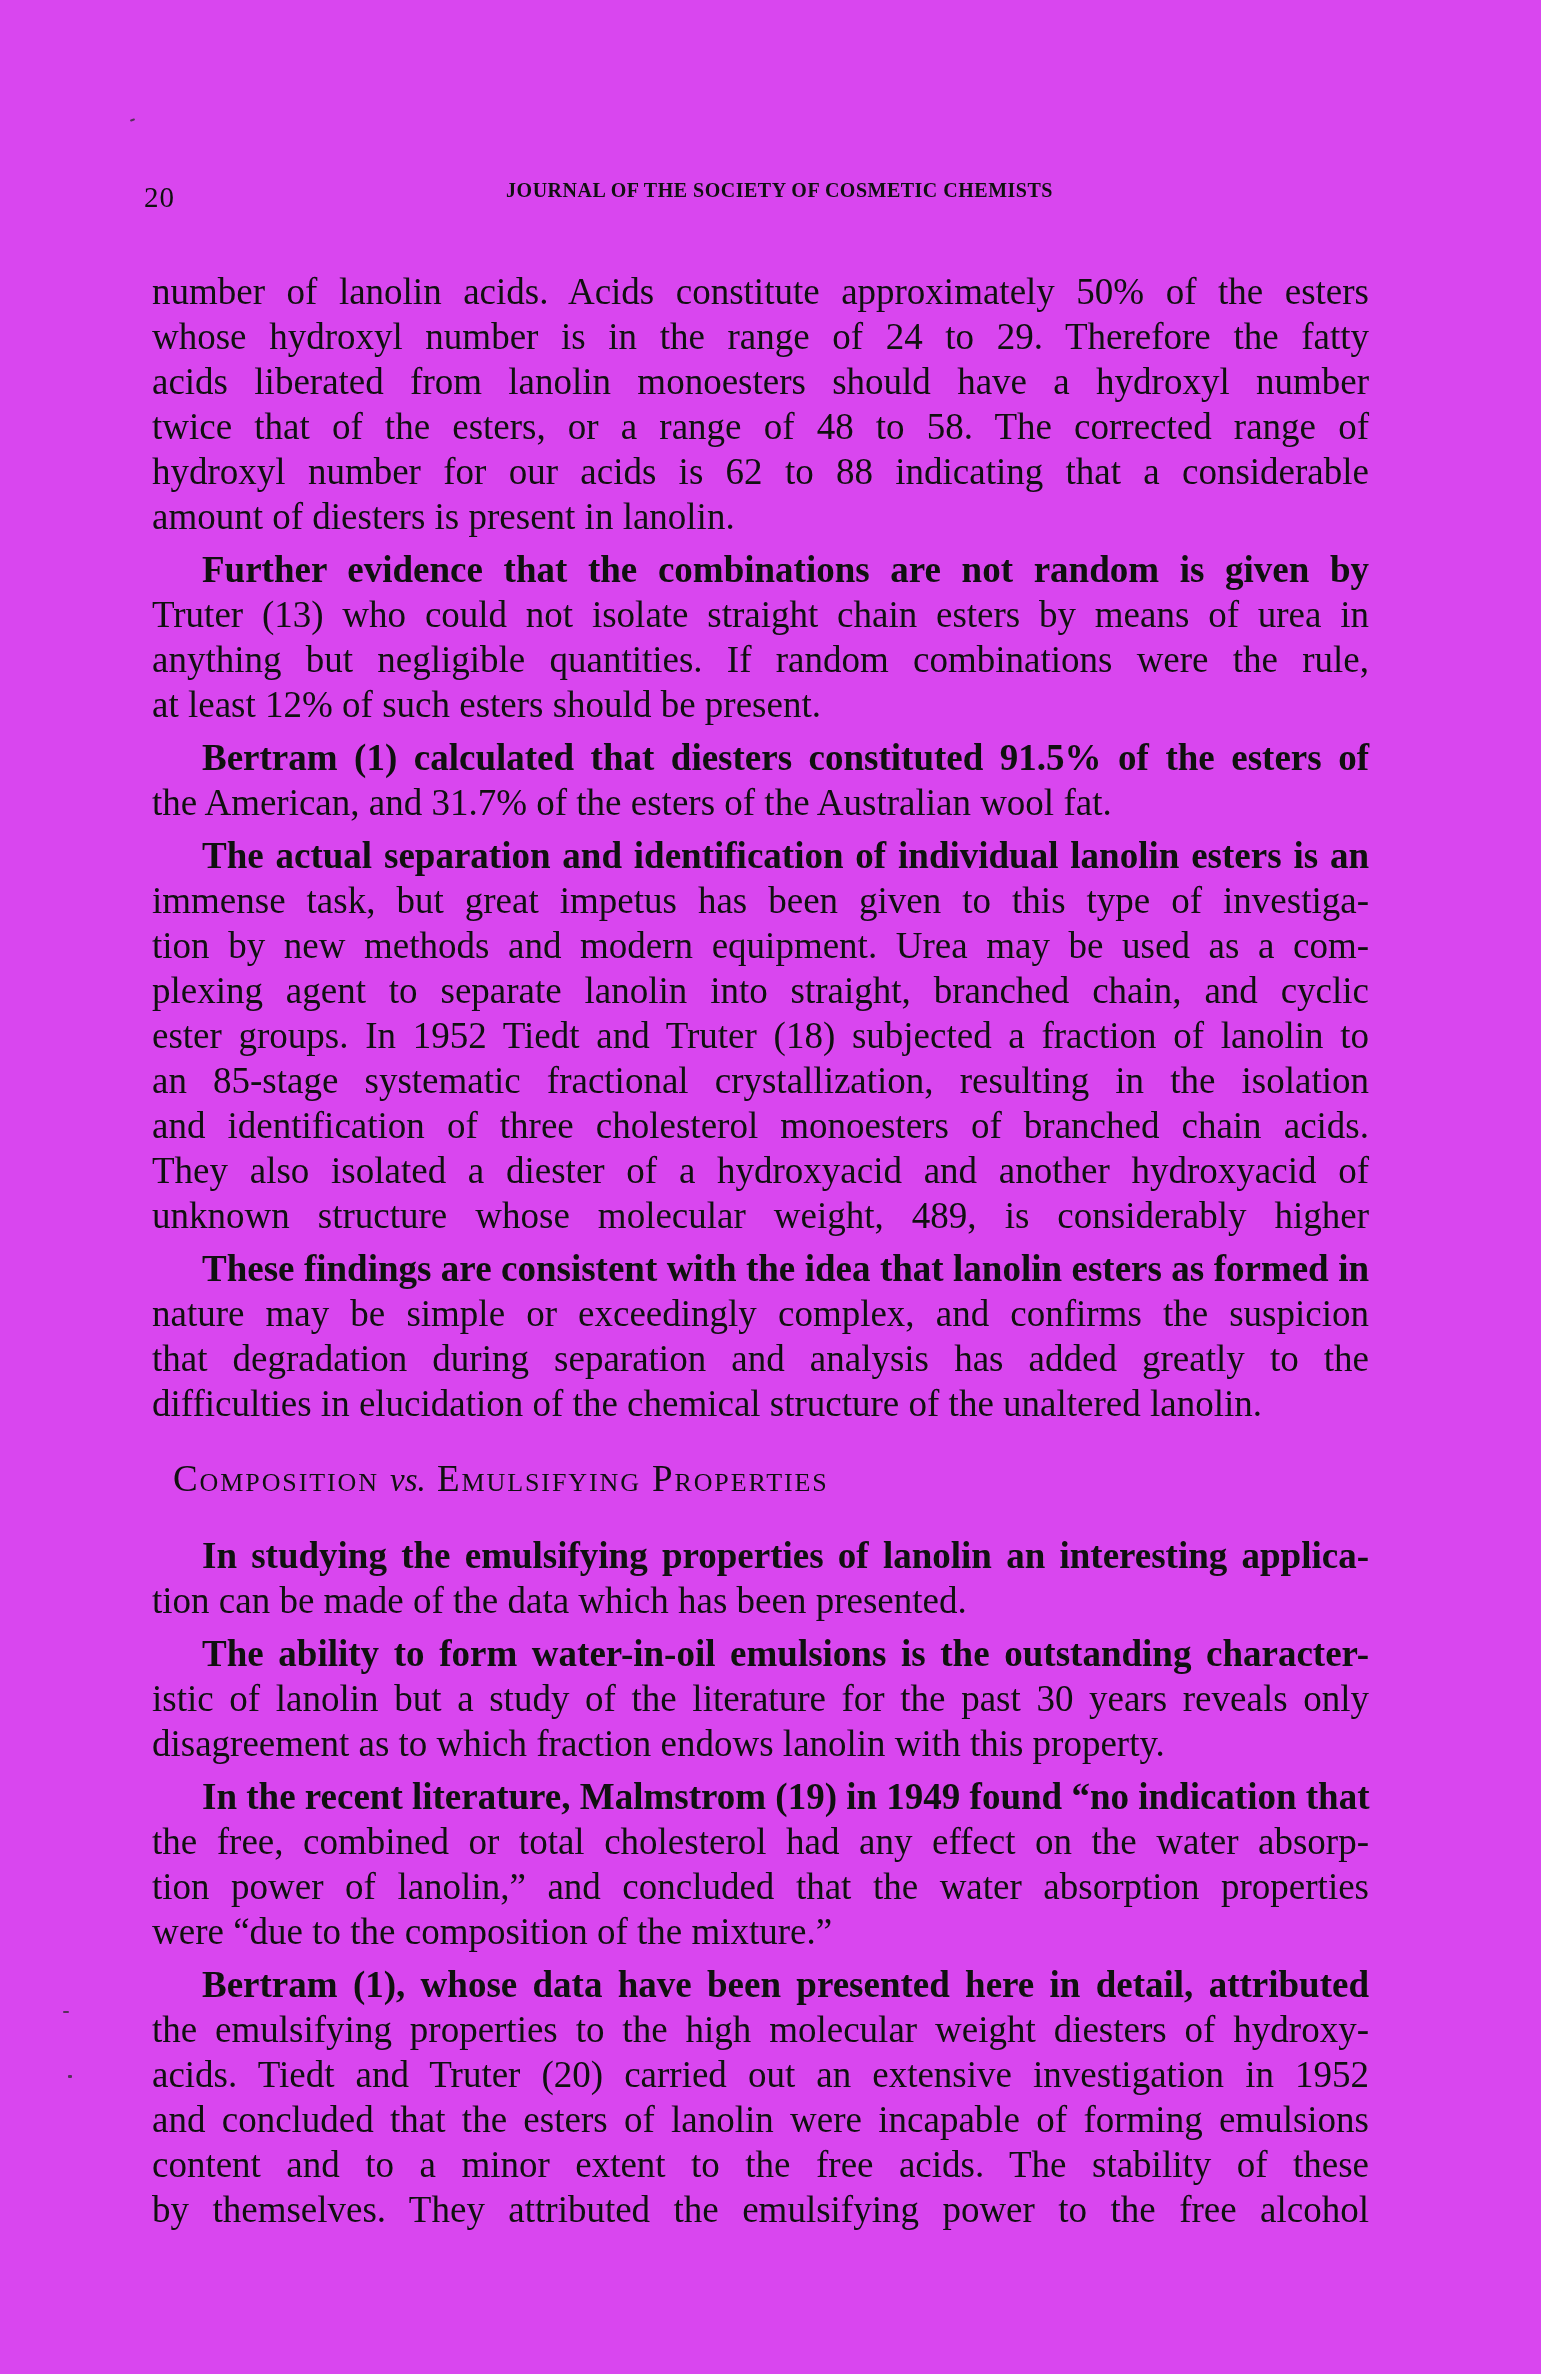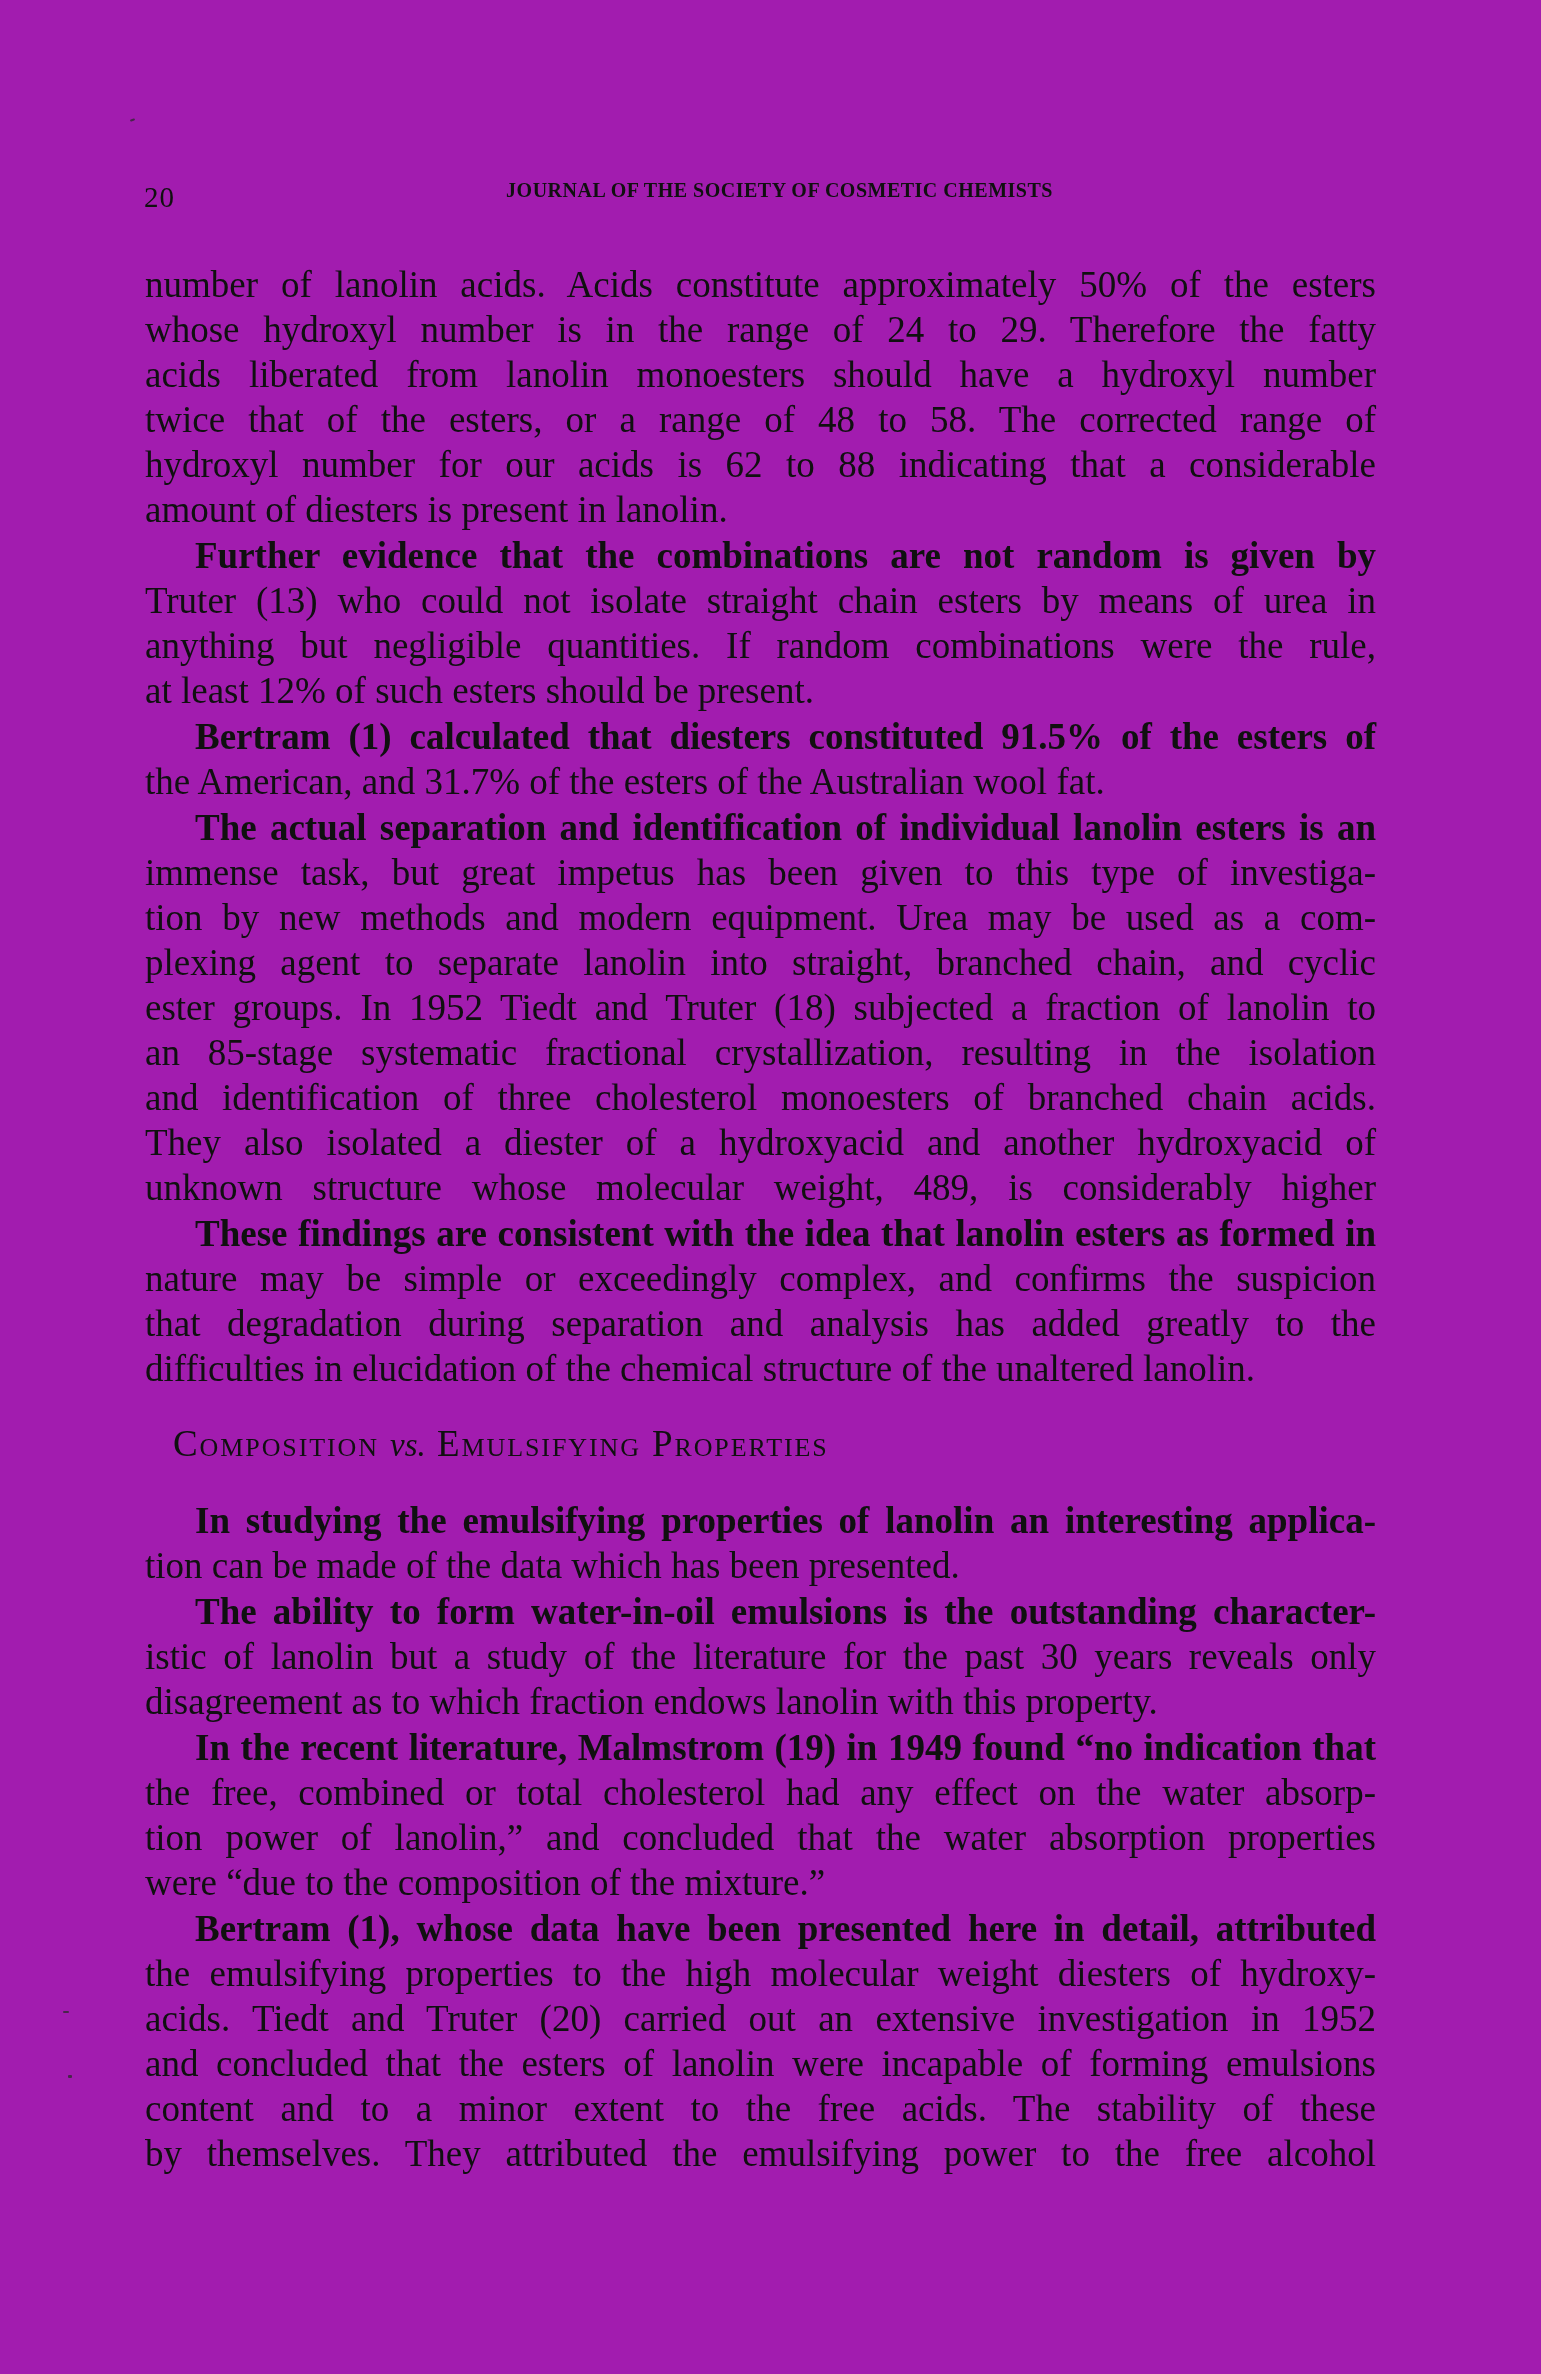--- a/index.html
+++ b/index.html
@@ -4,42 +4,42 @@
 <style>
   html,body{margin:0;padding:0;}
   body{
     width:1542px;height:2375px;
     background:#ffffff;
     font-family:"Liberation Serif","DejaVu Serif",serif;
     color:#101010;
     position:relative;
     overflow:hidden;
   }
-  .page{position:absolute;inset:0;background:#a21caf;}
+  .page{position:absolute;inset:0;background:#d946ef;}
   .page-header{
     position:absolute;top:179px;left:144px;width:1233px;height:38px;
   }
   .page-number{
     position:absolute;left:0;top:1.9px;
     font-size:29px;letter-spacing:1px;
   }
   .running-title{
     text-align:center;
     font-size:20px;
     font-weight:bold;
     letter-spacing:0.5px;
     white-space:nowrap;
     padding-left:38px;
   }
   .body-text{
     position:absolute;left:144px;top:261px;width:1233px;
     font-size:37px;
     line-height:45px;
   }
-  .paragraph{margin:1px;padding:0;}
+  .paragraph{margin:8px;padding:0;}
   .line{
     text-align:justify;
     text-align-last:justify;
     height:45px;
     overflow:visible;
     white-space:nowrap;
   }
   .line.last{
     text-align-last:left;
   }

